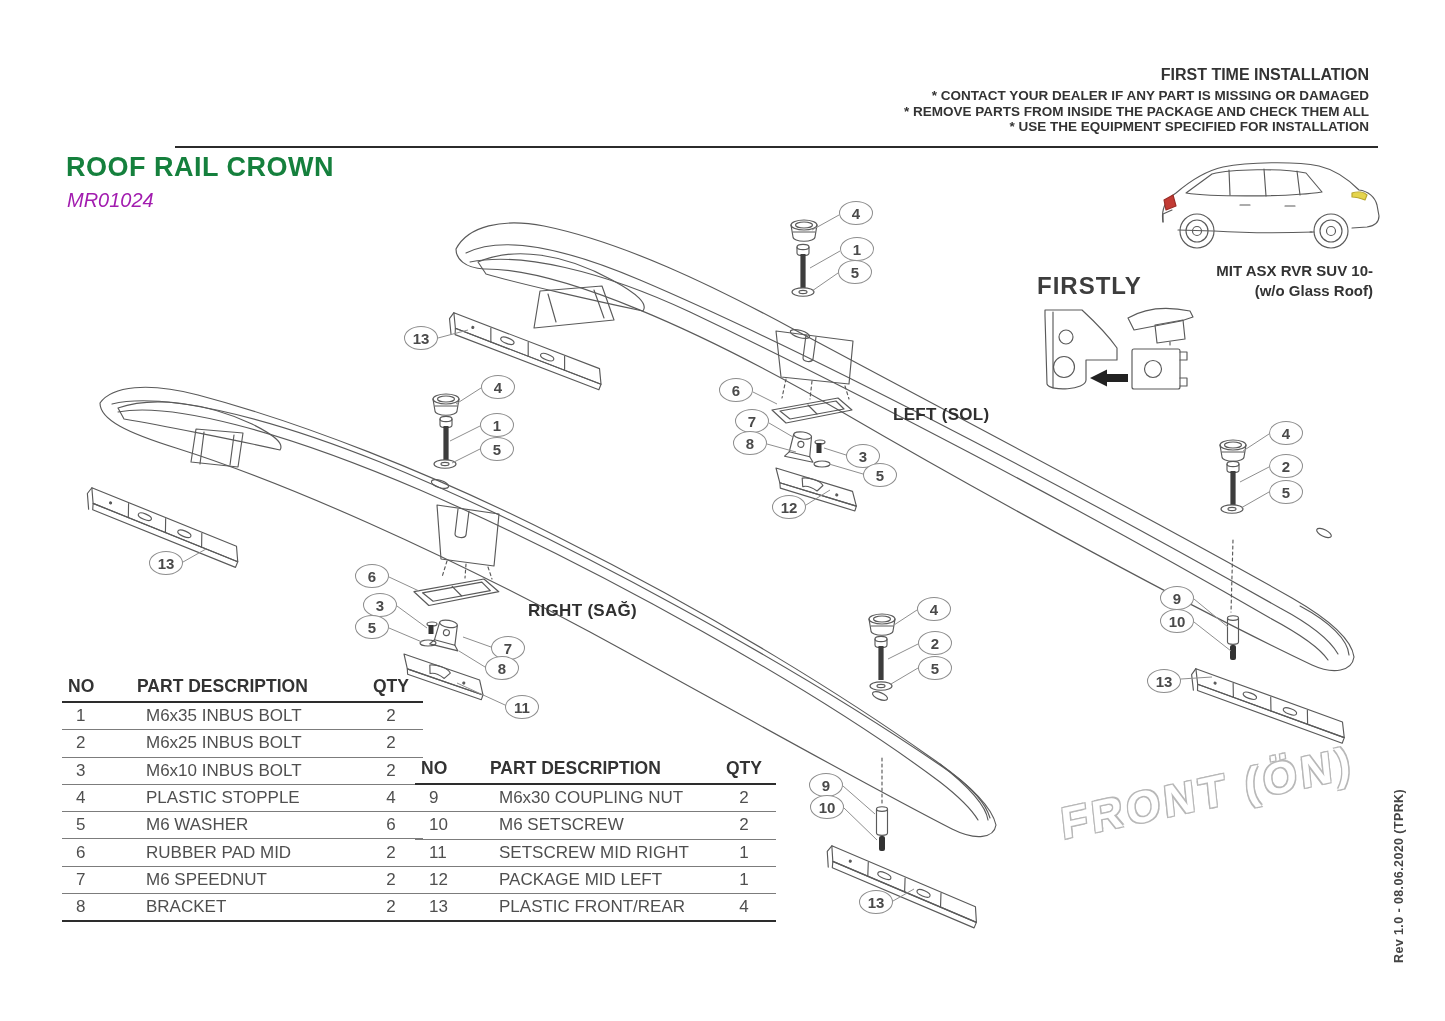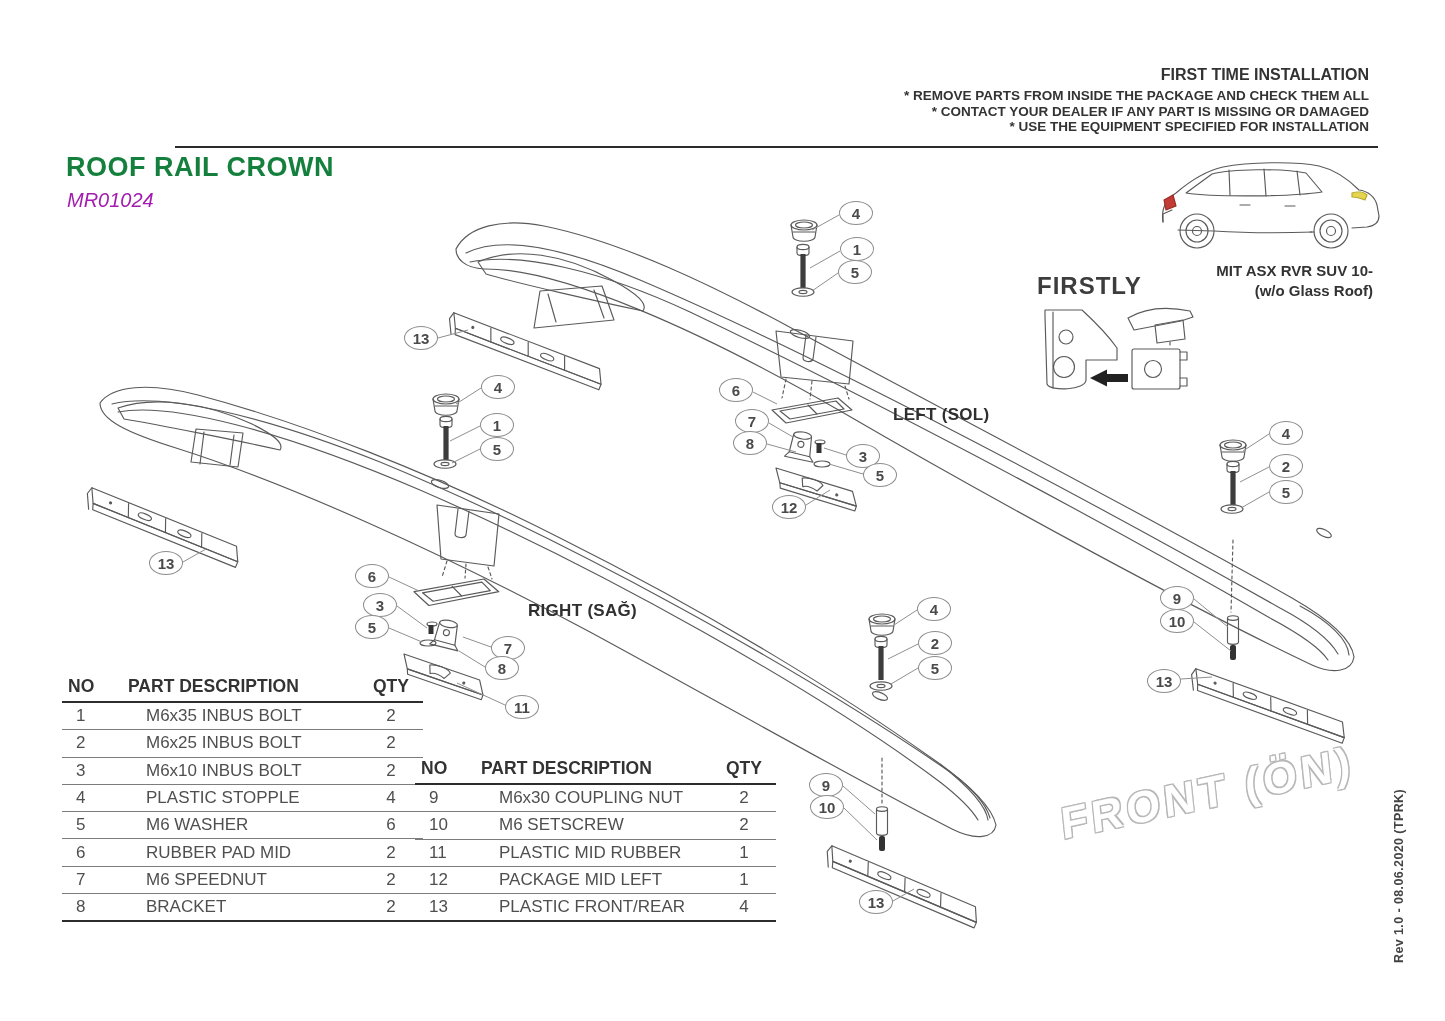--- a/index.html
+++ b/index.html
@@ -28,21 +28,21 @@
       text-shadow:-1.3px -1.3px 0 #b8b8b8,1.3px -1.3px 0 #b8b8b8,-1.3px 1.3px 0 #b8b8b8,1.3px 1.3px 0 #b8b8b8;}
 
   
   .callout{position:absolute;width:34px;height:24px;border:1.6px solid #8d8d8d;border-radius:50%;
       background:#fff;color:#4a4a4a;font-size:15px;font-weight:600;display:flex;align-items:center;
       justify-content:center;box-sizing:border-box;}
 
   
   .ptable{position:absolute;width:361px;}
   .thead{display:grid;grid-template-columns:52px 1fr 64px;font-weight:800;font-size:17.5px;color:#333;
-      border-bottom:2.2px solid #2d2d2d;padding-bottom:4px;}
+      border-bottom:2.2px solid #2d2d2d;padding-bottom:4px;gap:9px;}
   .thead .h0{padding-left:6px;} .thead .h1{padding-left:14px;} .thead .h2{text-align:center;}
   .trow{display:grid;grid-template-columns:52px 1fr 64px;font-size:17px;color:#4f4f4f;
       border-bottom:1.2px solid #7c7c7c;height:26.3px;align-items:center;}
   .trow:last-child{border-bottom:2.5px solid #2d2d2d;}
   .tcell.c0{padding-left:14px;} .tcell.c1{padding-left:32px;} .tcell.c2{text-align:center;}
   .t-left{left:62px;top:676px;} .t-right{left:415px;top:758px;}
 
   
   .rev{left:1392px;top:745px;height:218px;writing-mode:vertical-rl;transform:rotate(180deg);
       font-size:12.5px;color:#444;letter-spacing:.4px;font-weight:600;}
@@ -256,22 +256,22 @@
         <circle cx="1331" cy="231" r="4.5"></circle>
       <path d="M1214,231 C1245,233 1285,233 1314,232"></path>
       <path d="M1164,200 L1173,195 L1176,206 L1166,210 Z" fill="#c23b34" stroke="#9a2c26"></path>
       <path d="M1352,193 C1358,191 1364,192 1367,195 L1365,200 C1360,198 1355,197 1352,197 Z" fill="#e5d44d" stroke="#b8a62e"></path>
       <path d="M1240,205 L1250,205 M1285,206 L1295,206"></path>
     </g>
   </svg>
 
   <div class="abs install-block">
     <div class="install-title">FIRST TIME INSTALLATION</div>
+    <div class="install-note">* CONTACT YOUR DEALER IF ANY PART IS MISSING OR DAMAGED</div>
     <div class="install-note">* REMOVE PARTS FROM INSIDE THE PACKAGE AND CHECK THEM ALL</div>
-    <div class="install-note">* CONTACT YOUR DEALER IF ANY PART IS MISSING OR DAMAGED</div>
     <div class="install-note">* USE THE EQUIPMENT SPECIFIED FOR INSTALLATION</div>
   </div>
   <div class="abs top-rule"></div>
 
   <div class="abs doc-title">ROOF RAIL CROWN</div>
   <div class="abs doc-model">MR01024</div>
 
   <div class="abs veh-caption">
     <div>MIT ASX RVR SUV 10-</div>
     <div>(w/o Glass Roof)</div>
@@ -380,21 +380,21 @@
           <div class="tcell c1">M6x30 COUPLING NUT</div>
           <div class="tcell c2">2</div>
         </div>
         <div class="trow">
           <div class="tcell c0">10</div>
           <div class="tcell c1">M6 SETSCREW</div>
           <div class="tcell c2">2</div>
         </div>
         <div class="trow">
           <div class="tcell c0">11</div>
-          <div class="tcell c1">PLASTIC MID RUBBER</div>
+          <div class="tcell c1">SETSCREW MID RIGHT</div>
           <div class="tcell c2">1</div>
         </div>
         <div class="trow">
           <div class="tcell c0">12</div>
           <div class="tcell c1">PACKAGE MID LEFT</div>
           <div class="tcell c2">1</div>
         </div>
         <div class="trow">
           <div class="tcell c0">13</div>
           <div class="tcell c1">PLASTIC FRONT/REAR</div>

